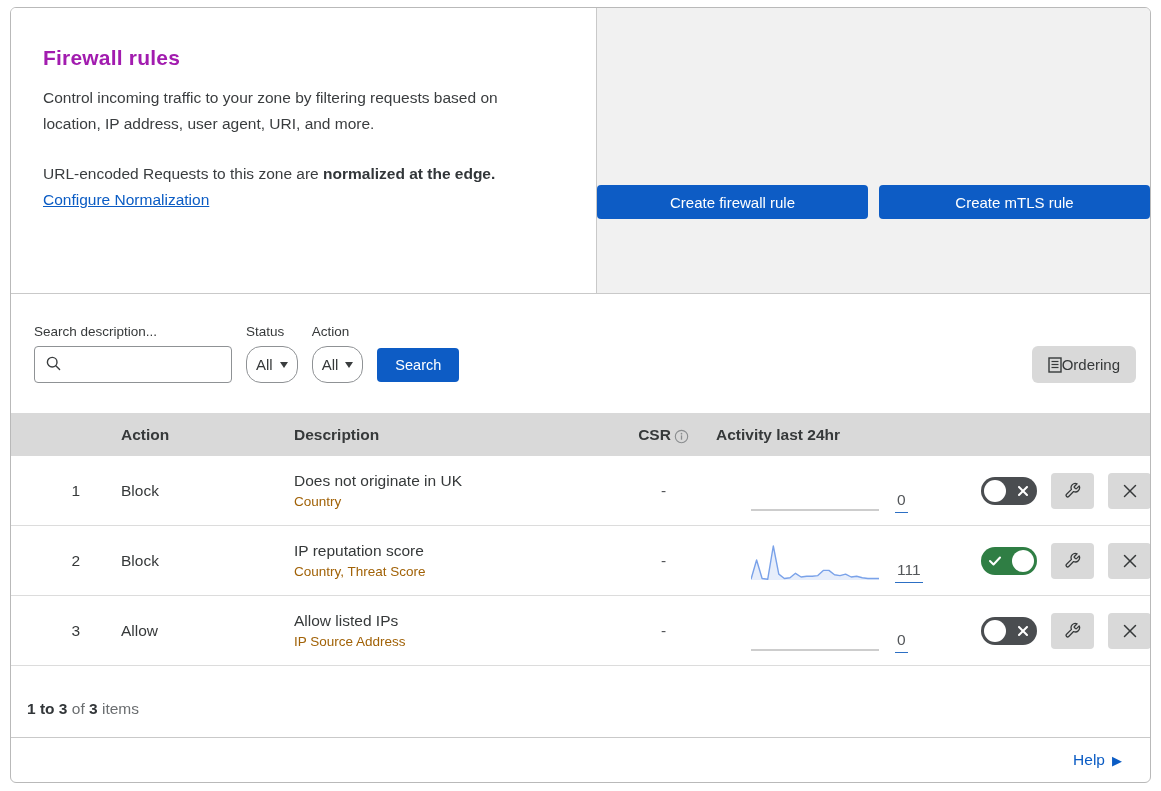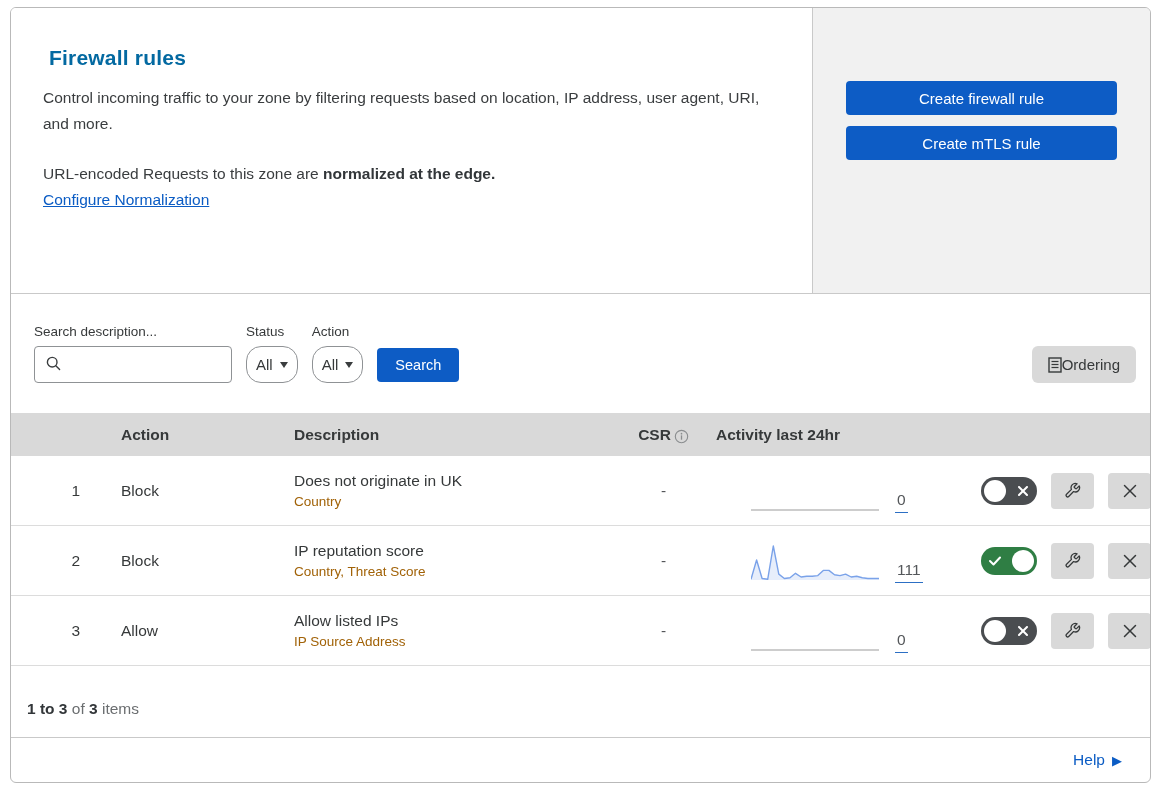--- a/index.html
+++ b/index.html
@@ -3,27 +3,27 @@
 <meta charset="utf-8">
 <style>
   * { box-sizing: border-box; margin: 0; padding: 0; }
   html,body { background:#fff; font-family:"Liberation Sans", sans-serif; color:#36393a; }
   .page { padding:7px 10px; }
   .panel { width:1141px; border:1px solid #b9b9b9; border-radius:6px; background:#fff; overflow:hidden; }
 
   
   .top { display:flex; border-bottom:1px solid #c9c9c9; height:286px; }
   .top-card { width:802px; border-right:1px solid #c9c9c9; background:#fff; padding:38px 40px 0 32px; }
-  .page-title { font-size:21px; font-weight:600; color:#0369a1; letter-spacing:.2px;margin-left:6px; }
+  .page-title { font-size:21px; font-weight:600; color:#a21caf; letter-spacing:.2px; }
   .desc { margin-top:15px; font-size:15.5px; line-height:26px; color:#3a3d3f; max-width:730px; }
   .usage { margin-top:31px; font-size:15.5px; font-weight:700; color:#323639; }
   .norm { margin-top:28px; font-size:15.5px; color:#3a3d3f; }
   .norm b { font-weight:700; color:#323639; }
   .cfg-link { display:inline-block; margin-top:8px; font-size:15.5px; color:#0b5cc4; text-decoration:underline; cursor:pointer; }
-  .top-side { flex:1; background:#f1f1f1; padding-top:73px; display:flex; flex-direction:column; align-items:center; gap:11px; }
+  .top-side { flex:1; background:#f1f1f1; padding-top:103px; display:flex; flex-direction:row; align-items:center; gap:11px; }
   .btn-primary { width:271px; height:34px; background:#0d5cc5; color:#fff; border:none; border-radius:4px;
                  font-size:15px; font-family:inherit; cursor:pointer; }
 
   
   .filters { display:flex; align-items:flex-end; padding:26px 14px 30px 23px; height:119px; }
   .fgroup { display:flex; flex-direction:column; margin-right:14px; }
   .flabel { font-size:13.5px; color:#36393a; margin-bottom:7px; }
   .search-box { position:relative; width:198px; height:37px; }
   .search-box input { width:100%; height:100%; border:1px solid #8f9295; border-radius:4px; padding:0 10px 0 36px;
                       font-size:15px; font-family:inherit; color:#36393a; outline:none; }

